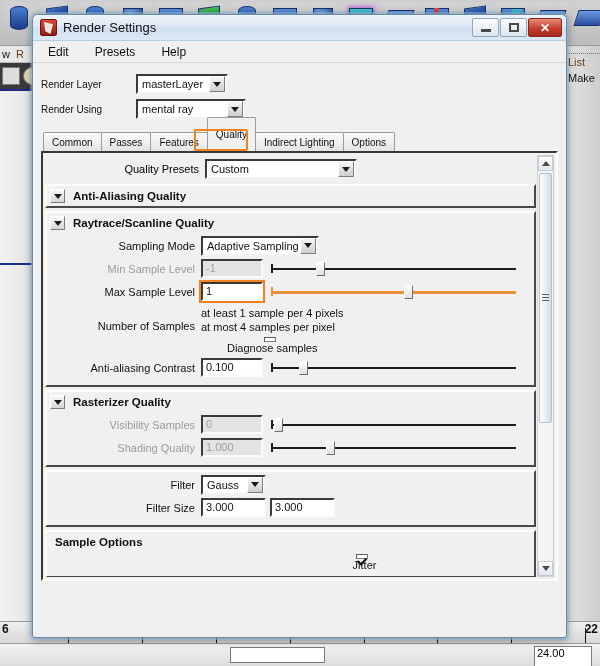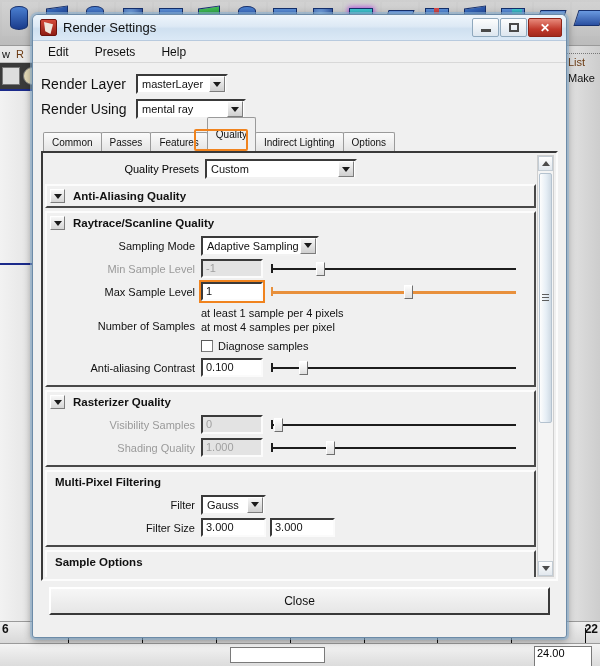--- a/index.html
+++ b/index.html
@@ -135,21 +135,21 @@
 
   .menubar {
     height:22px; background:#f0f0f0; display:flex; align-items:center;
     padding-left:6px; gap:8px; border-bottom:1px solid #d8d8d8;
   }
   .menubar span { padding:2px 9px; font-size:12px; color:#101010; }
 
   .dlg-body { padding:6px 8px 0 8px; }
 
   .fieldrow { display:flex; align-items:center; margin:5px 0 0 0; }
-  .fieldrow .lbl { width:95px; font-size:14px; color:#111; }
+  .fieldrow .lbl { width:95px; font-size:10px; color:#111; }
 
   .combo {
     height:20px; background:#fff; border:2px inset #b5b5b5;
     border-top-color:#8e8e8e; border-left-color:#8e8e8e;
     border-right-color:#f2f2f2; border-bottom-color:#f2f2f2;
     display:flex; align-items:center; position:relative;justify-content:flex-end;
   }
   .combo .cval { padding-left:4px; font-size:11px; color:#111; flex:1; white-space:nowrap; }
   .combo .carrow {
     width:16px; height:16px; margin-right:1px;
@@ -220,21 +220,21 @@
   .slider .lcap { position:absolute; left:0; top:5px; width:2px; height:9px; background:#1d1d1d; }
   .slider.orange .lcap { background:#e8903c; }
   .slider .thumb {
     position:absolute; top:3px; width:9px; height:14px;
     background: linear-gradient(#fdfdfd,#e0e0e0);
     border:1px solid #6f6f6f; border-top-color:#fff; border-left-color:#fff;
   }
 
   .infotext { font-size:11px; color:#111; line-height:14px; }
 
-  .cbrow { display:flex; align-items:center; height:17px; }
+  .cbrow { display:flex; align-items:center; height:17px;flex-direction:column; }
   .cbox {
     width:12px; height:12px; background:#fff; border:1px solid #7c7c7c;
     border-top-color:#5a5a5a; border-left-color:#5a5a5a;
     margin-right:5px; position:relative;
   }
   .cbox.checked:after {
     content:""; position:absolute; left:2px; top:1px; width:4px; height:7px;
     border:solid #111; border-width:0 2px 2px 0; transform: rotate(42deg);
   }
   .cb-label { font-size:11px; color:#111; }
@@ -530,23 +530,20 @@
               <div class="slider">
                 <div class="lcap"></div>
                 <div class="track"></div>
                 <div class="thumb" style="left:22%"></div>
               </div>
             </div>
           </div>
         </div>
 
         <div class="frame">
-          <div class="frame-hdr" style="padding-left:8px">
-            <div class="frame-title">Multi-Pixel Filtering</div>
-          </div>
           <div class="frame-content">
             <div class="prow">
               <div class="plbl">Filter</div>
               <div class="combo" style="width:65px">
                 <div class="cval">Gauss</div>
                 <div class="carrow"></div>
               </div>
             </div>
             <div class="prow">
               <div class="plbl">Filter Size</div>
@@ -573,19 +570,14 @@
 
       <div class="vscroll">
         <div class="vsb-btn up"></div>
         <div class="vsb-thumb">
           <div class="vsb-grip"></div>
         </div>
         <div class="vsb-btn dn" style="position:absolute;left:0;right:0;bottom:0"></div>
       </div>
     </div>
 
-    <div class="closebar">
-      <div class="closebtn">
-        <span>Close</span>
-      </div>
-    </div>
   </div>
 </div>
 
 </body></html>

